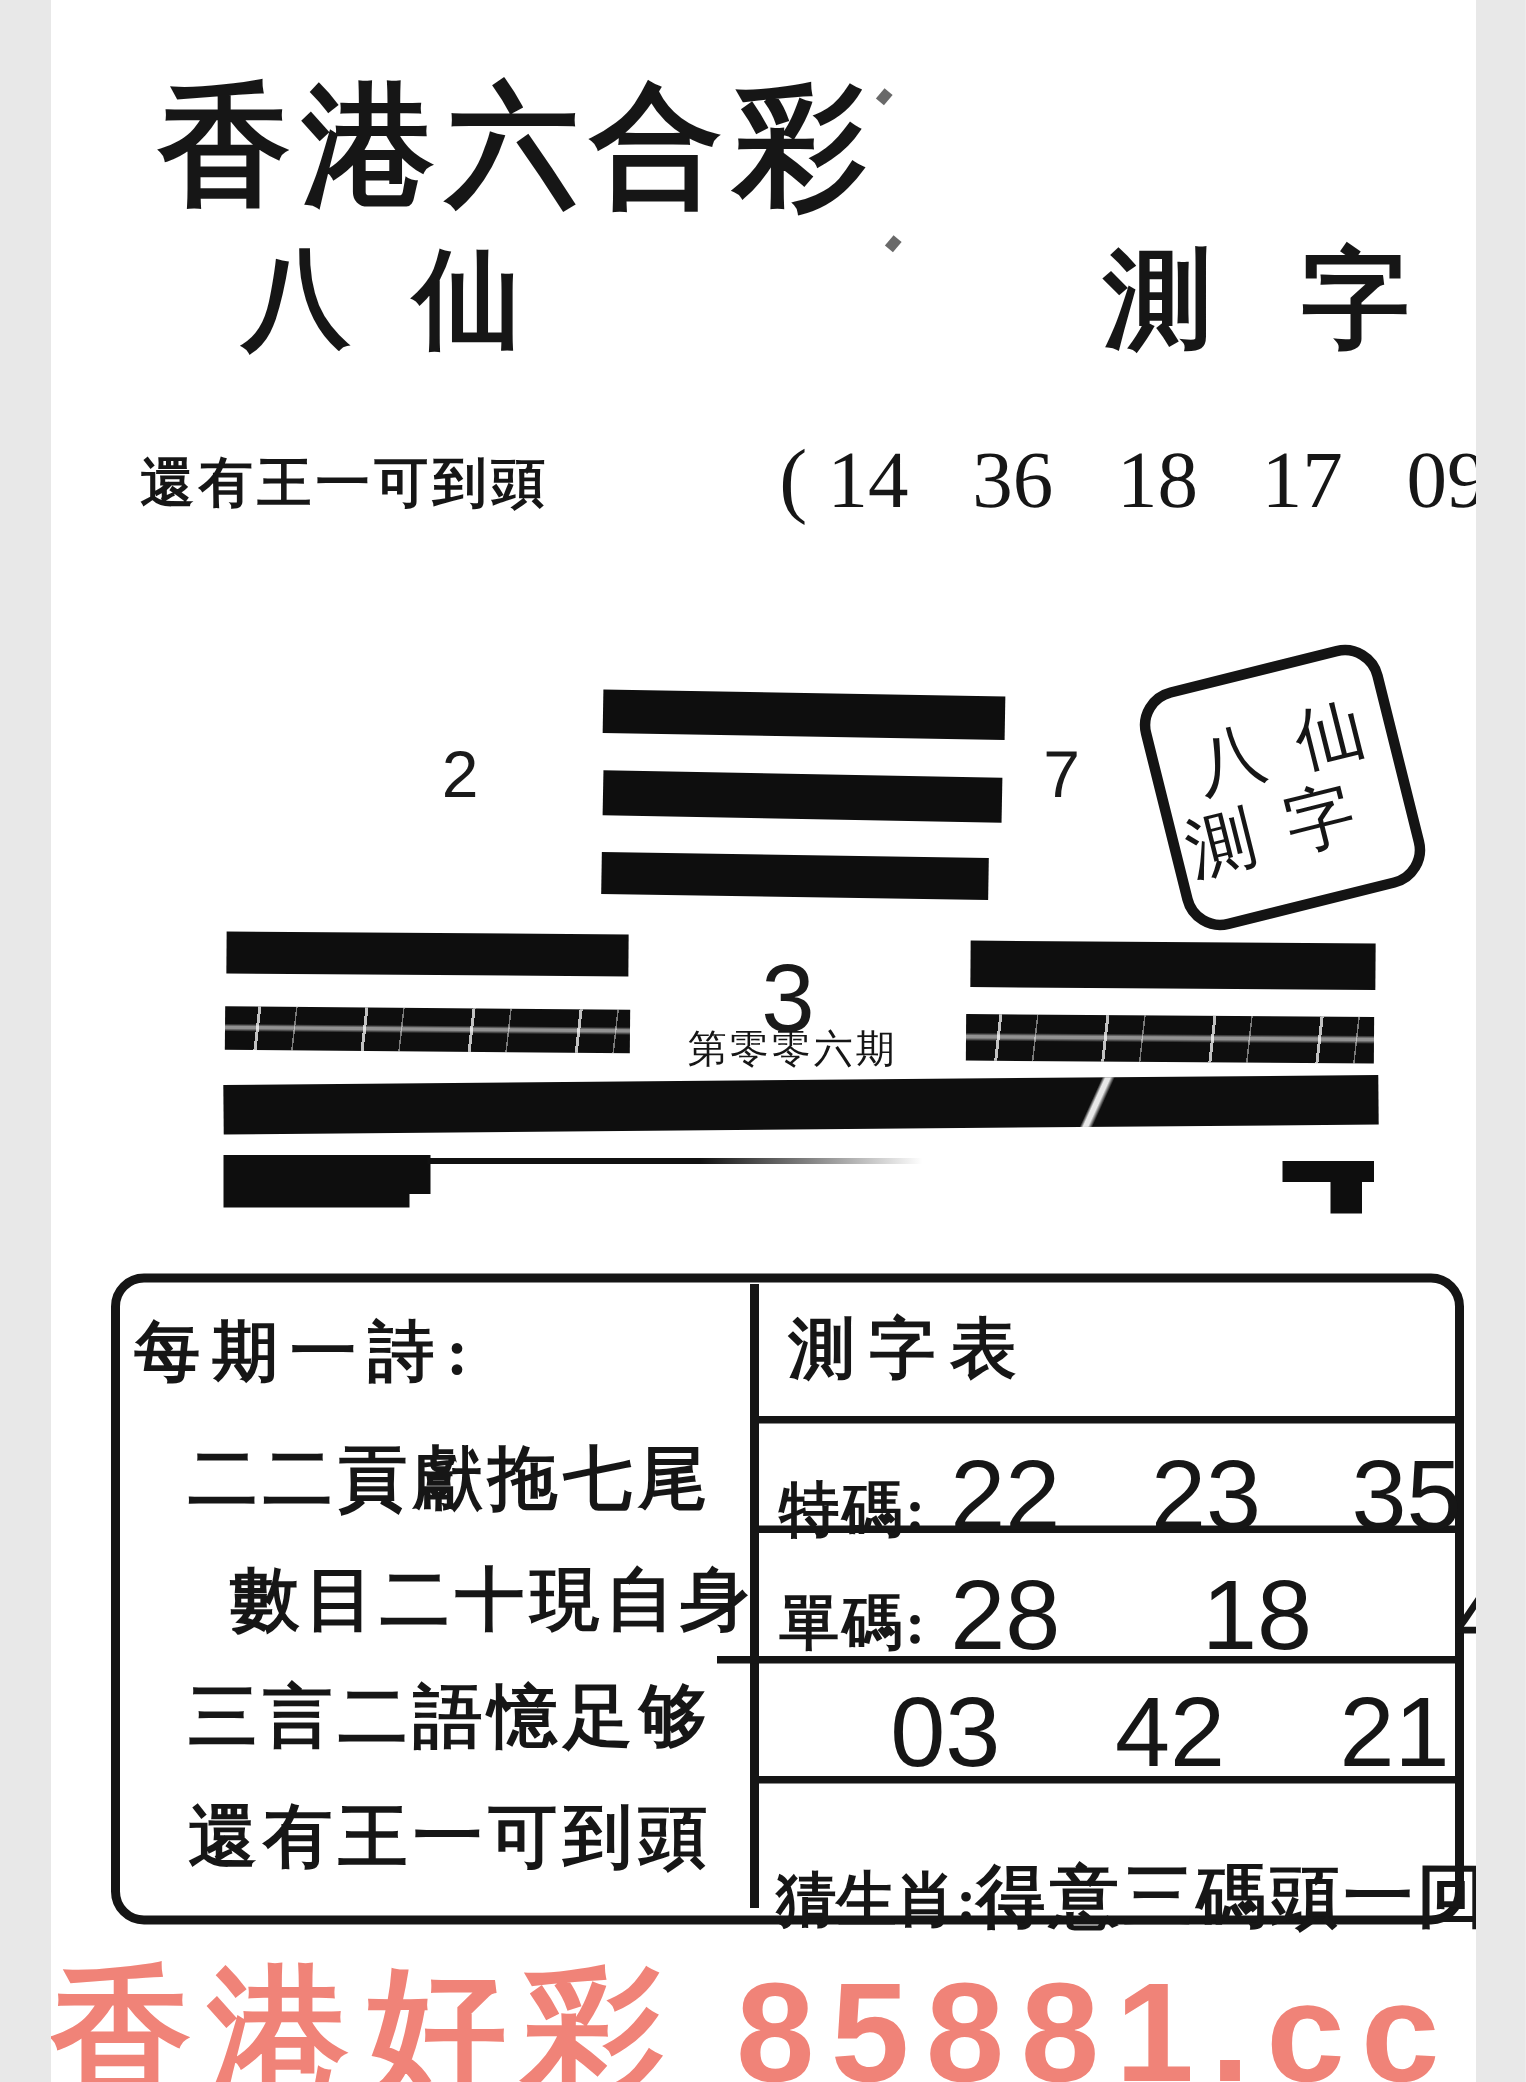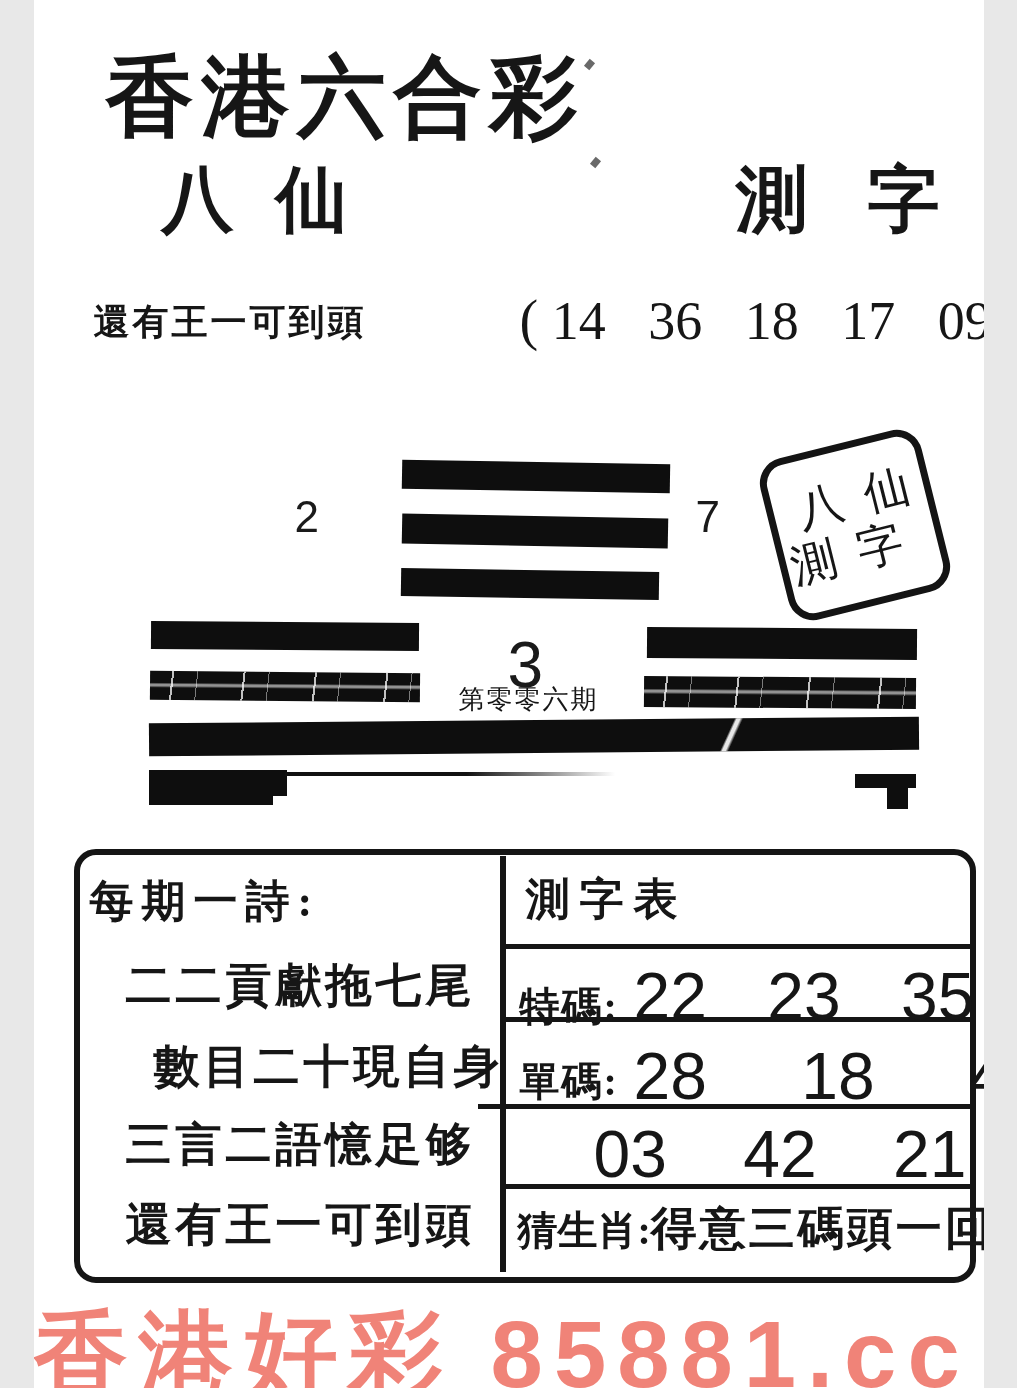--- a/index.html
+++ b/index.html
@@ -75,21 +75,21 @@
   .num-row{font-family:"Liberation Sans","DejaVu Sans",sans-serif; font-size:66px; font-weight:400; white-space:nowrap;}
   .nr-special{left:600px; top:958px;}
   .nr-special span + span{margin-left:42px;}
   .nr-single{left:600px; top:1038px;}
   .nr-single span + span{margin-left:76px;}
   .nr-extra{left:560px; top:1116px;}
   .nr-extra span + span{margin-left:58px;}
   .nr-extra span:last-child{margin-left:16px;}
   .zodiac{left:484px; top:1198px; white-space:nowrap; display:flex; align-items:baseline;}
   .zodiac .zl{font-size:40px; font-weight:700;}
-  .zodiac .zv{font-size:46px; font-weight:700; letter-spacing:3px;}
+  .zodiac .zv{font-size:46px; font-weight:700; letter-spacing:3px;margin-top:36px;}
 
   
   .print-note{left:176px; top:1294px; font-size:40px; font-weight:500; letter-spacing:16px; white-space:nowrap; color:#181818;}
   .watermark{
     left:0px; top:1292px; font-size:94px; font-weight:800; letter-spacing:11px;
     font-family:"Liberation Sans","DejaVu Sans",sans-serif; white-space:nowrap;
     mix-blend-mode:multiply; opacity:.88;
   }
 </style>
 </head>

